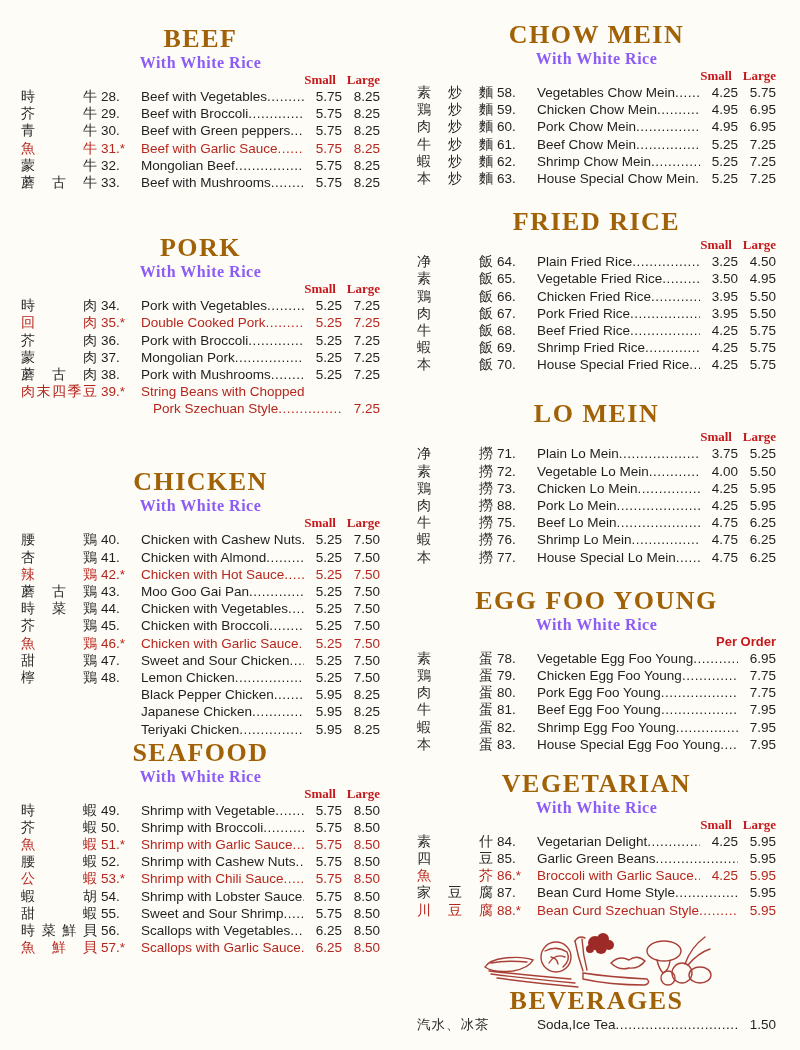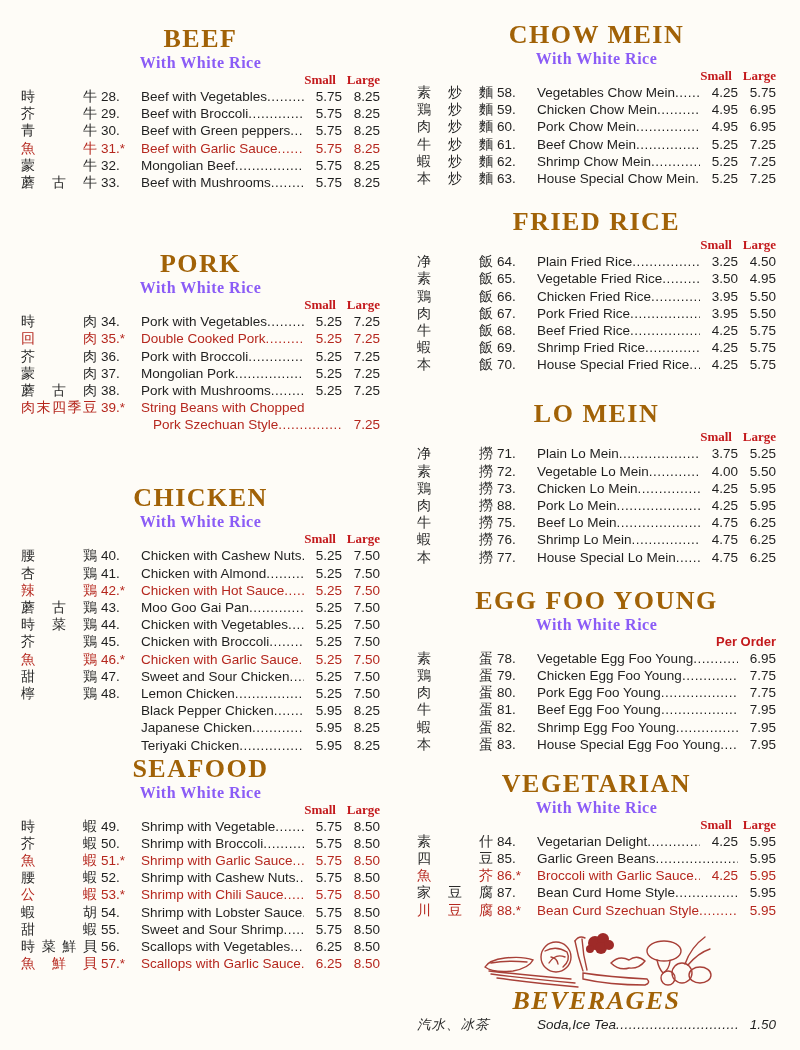--- a/index.html
+++ b/index.html
@@ -5,24 +5,24 @@
   html,body{margin:0;padding:0;}
   body{
     width:800px;height:1050px;position:relative;overflow:hidden;
     background:#fefcf7;
     font-family:"Liberation Sans", sans-serif;
     color:#1f1f1f;
   }
   .col{position:absolute;width:359px;}
   .col-left{left:21px;top:24px;}
   .col-right{left:417px;top:20px;}
-  .col-right2{left:417px;top:986px;font-style:italic;}
+  .col-right2{left:417px;top:986px;}
 
   .section{}
-  .s-pork{margin-top:58px;}
+  .s-pork{margin-top:42px;}
   .s-chicken{margin-top:50px;}
   .s-seafood{}
   .s-friedrice{margin-top:20px;}
   .s-lomein{margin-top:26px;}
   .s-eggfooyoung{margin-top:20px;}
   .s-vegetarian{margin-top:16px;}
 
   .sec-title{
     font-family:"Liberation Serif", serif;
     font-weight:bold;color:#a16207;text-align:center;

